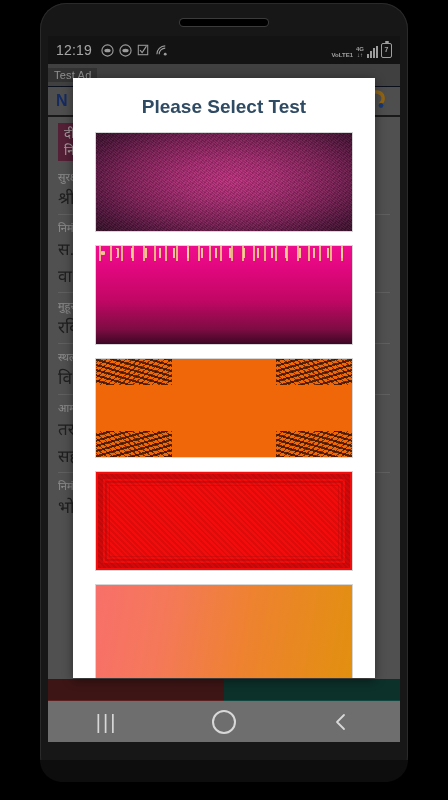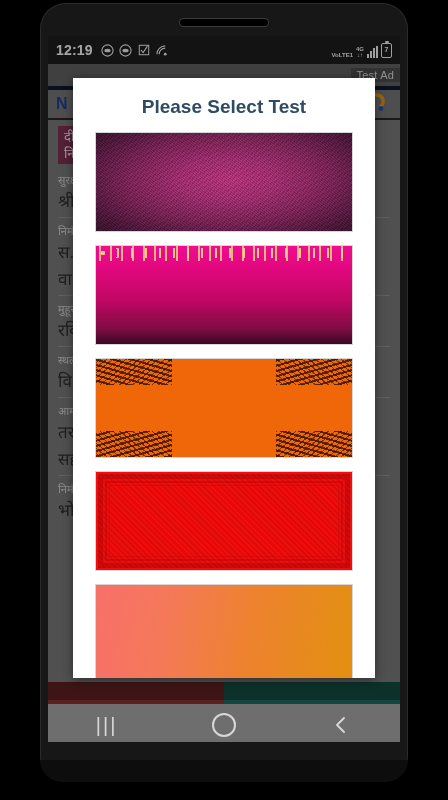--- a/index.html
+++ b/index.html
@@ -63,21 +63,21 @@
     height: 28px;
     background: #1d1d1d;
     display: flex;
     align-items: center;
     padding: 0 8px;
     box-sizing: border-box;
     color: #f2f2f2;
   }
   #status-time {
     font-size: 14px;
-    font-weight: bold;
+    font-weight: normal;
     letter-spacing: .2px;
     margin-right: 8px;
   }
   .status-ico {
     width: 14px; height: 14px;
     margin-right: 4px;
     display: inline-flex;
     align-items: center;
     justify-content: center;
     color: #e6e6e6;
@@ -119,22 +119,22 @@
     background: #e9e9e9;
     border-radius: 1px;
   }
 
   
   #ad-banner {
     height: 22px;
     background: #5f5f5f;
     display: flex;
     align-items: center;
-    justify-content: flex-end;
-    border-bottom: 4px solid #0f172a;
+    justify-content: flex-start;
+    border-bottom: 1px solid #0f172a;
   }
   #ad-label {
     background: #4a4a4a;
     color: #d4d4d4;
     font-size: 11px;
     padding: 1px 6px;
     letter-spacing: .2px;
   }
 
   

